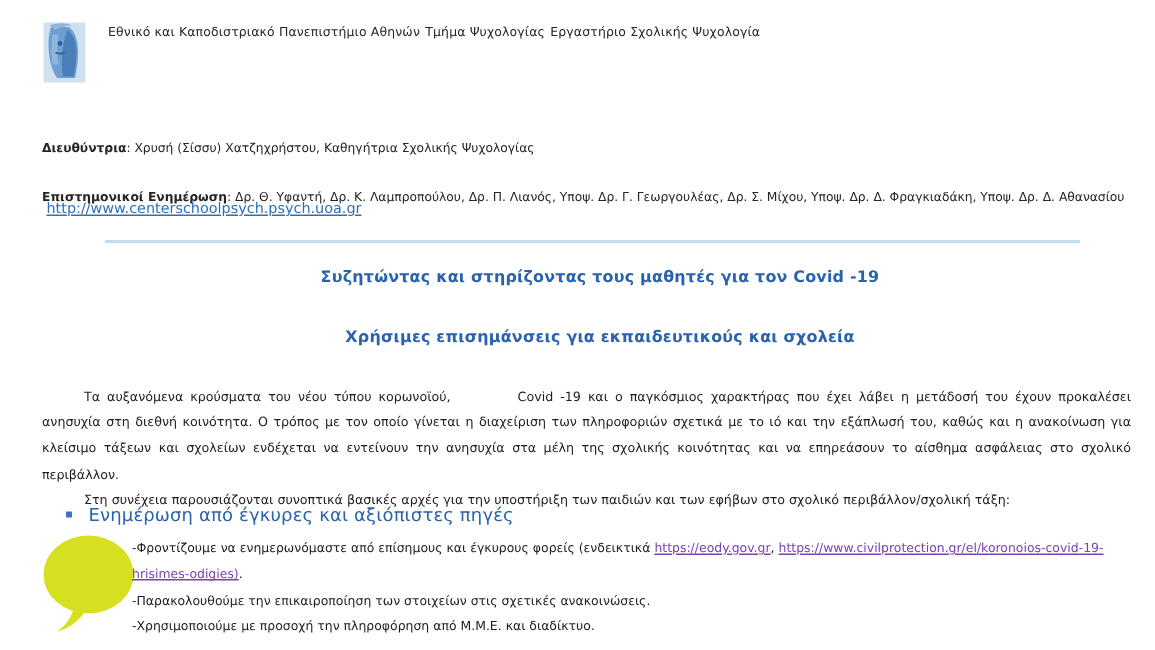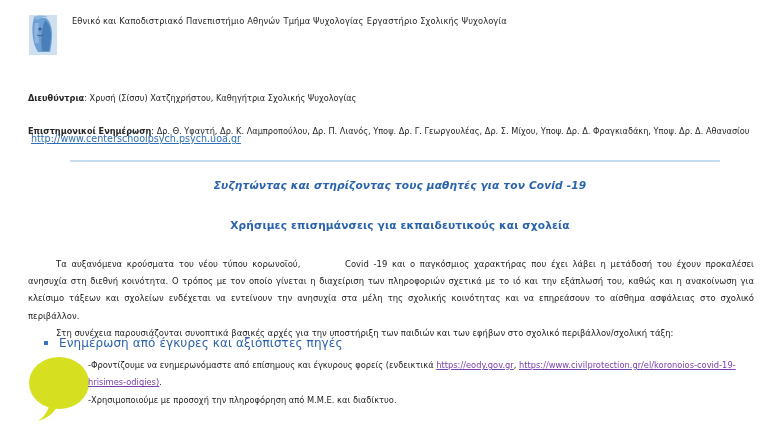--- a/index.html
+++ b/index.html
@@ -103,21 +103,20 @@
     width: 660px;
     text-align: center;
   }
   .doc-title {
     font-size: 10.6px;
     font-weight: bold;
     color: #2a63ad;
     line-height: 14px;
     padding: 6px 0 0 0;
     letter-spacing: .15px;
-    font-style: italic;
   }
   .doc-subtitle {
     font-size: 10.6px;
     font-weight: bold;
     color: #2a63ad;
     line-height: 14px;
     padding: 26px 0 0 0;
     letter-spacing: .15px;
   }
 
@@ -242,16 +241,17 @@
     <span class="bullet-heading">Ενημέρωση από έγκυρες και αξιόπιστες  πηγές</span>
   </div>
 
   <svg class="bubble" viewBox="0 0 66 70">
     <ellipse cx="35" cy="28" rx="30" ry="26" fill="#d7e020"></ellipse>
     <path d="M26 48 C24 56 20 62 14 66 C22 64 29 59 33 52 Z" fill="#d7e020"></path>
   </svg>
 
   <div class="sub-items">
     <div class="sub-item"><span>-Φροντίζουμε να ενημερωνόμαστε από επίσημους και έγκυρους φορείς (ενδεικτικά </span><a class="ext-link" href="#">https://eody.gov.gr</a><span>, </span><a class="ext-link" href="#">https://www.civilprotection.gr/el/koronoios-covid-19-hrisimes-odigies)</a><span>.</span></div>
+    <div class="sub-item">-Παρακολουθούμε την επικαιροποίηση των στοιχείων στις σχετικές ανακοινώσεις.</div>
     <div class="sub-item">-Χρησιμοποιούμε με προσοχή την πληροφόρηση από Μ.Μ.Ε. και διαδίκτυο.</div>
   </div>
 
 </div>
 
 </body></html>

